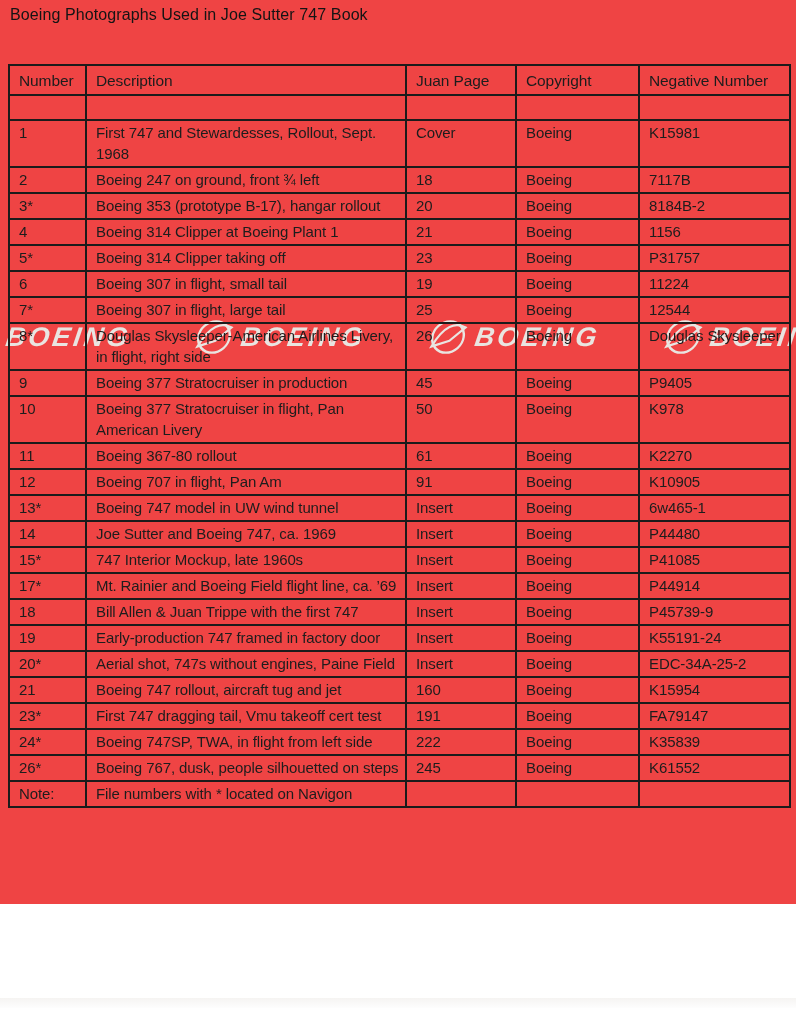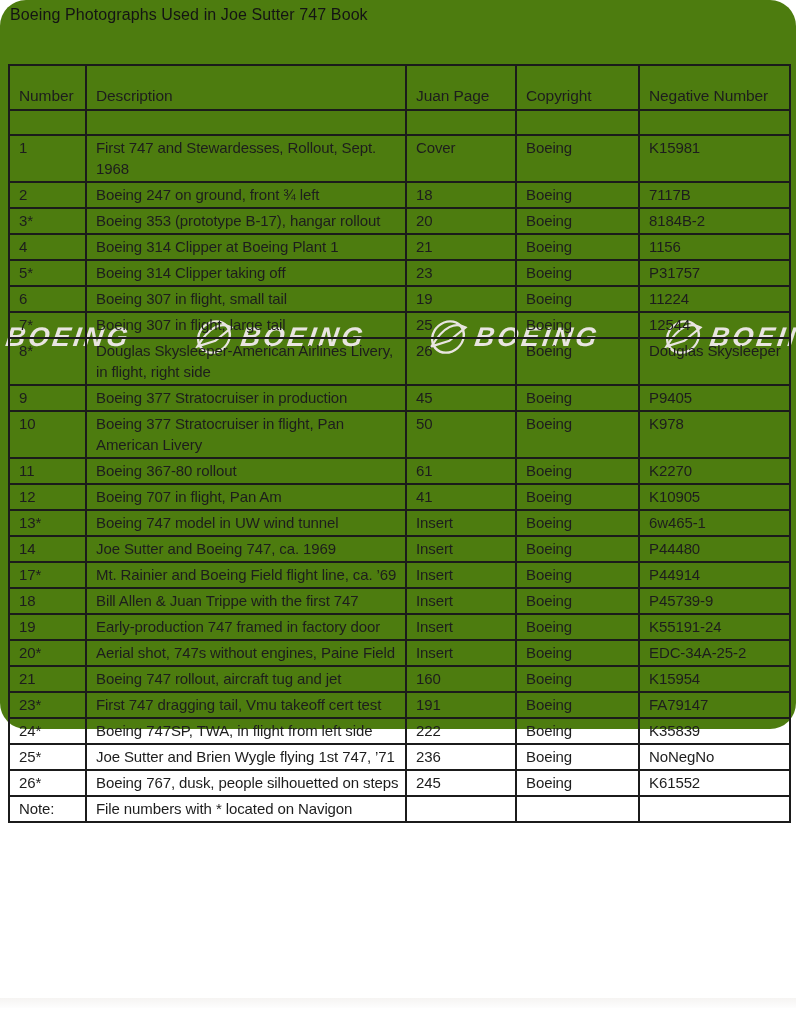--- a/index.html
+++ b/index.html
@@ -10,23 +10,22 @@
   body {
     width: 796px;
     height: 1024px;
     font-family: "Liberation Sans", "DejaVu Sans", sans-serif;
     color: #1d1d1d;
     overflow: hidden;
   }
   .page {
     position: relative;
     width: 796px;
-    height: 729px;
-    background: #4d7c0f;
-    border-radius: 26px;
+    height: 904px;
+    background: #ef4444;
   }
   .page-title {
     position: absolute;
     top: 6px;
     left: 10px;
     font-size: 16px;
     font-weight: 400;
     color: #141414;
     letter-spacing: 0.1px;
     margin: 0;
@@ -93,21 +92,21 @@
     vertical-align: top;
     padding: 1px 4px 2px 9px;
     line-height: 21px;
     font-weight: 400;
     color: #1d1d1d;
     letter-spacing: -0.1px;
     background: transparent;
     word-wrap: break-word;
   }
   .photo-table th {
-    padding-top: 19px;
+    padding-top: 4px;
     padding-bottom: 3px;
     font-size: 15.5px;
   }
   .photo-table tr.blank-row td {
     height: 20px;
   }
   .photo-table td {
     min-height: 20px;
   }
 </style>
@@ -247,37 +246,44 @@
         <tr>
           <td>11</td>
           <td>Boeing 367-80 rollout</td>
           <td>61</td>
           <td>Boeing</td>
           <td>K2270</td>
         </tr>
         <tr>
           <td>12</td>
           <td>Boeing 707 in flight, Pan Am</td>
-          <td>41</td>
+          <td>91</td>
           <td>Boeing</td>
           <td>K10905</td>
         </tr>
         <tr>
           <td>13*</td>
           <td>Boeing 747 model in UW wind tunnel</td>
           <td>Insert</td>
           <td>Boeing</td>
           <td>6w465-1</td>
         </tr>
         <tr>
           <td>14</td>
           <td>Joe Sutter and Boeing 747, ca. 1969</td>
           <td>Insert</td>
           <td>Boeing</td>
           <td>P44480</td>
+        </tr>
+        <tr>
+          <td>15*</td>
+          <td>747 Interior Mockup, late 1960s</td>
+          <td>Insert</td>
+          <td>Boeing</td>
+          <td>P41085</td>
         </tr>
         <tr>
           <td>17*</td>
           <td>Mt. Rainier and Boeing Field flight line, ca. ’69</td>
           <td>Insert</td>
           <td>Boeing</td>
           <td>P44914</td>
         </tr>
         <tr>
           <td>18</td>
@@ -315,27 +321,20 @@
           <td>FA79147</td>
         </tr>
         <tr>
           <td>24*</td>
           <td>Boeing 747SP, TWA, in flight from left side</td>
           <td>222</td>
           <td>Boeing</td>
           <td>K35839</td>
         </tr>
         <tr>
-          <td>25*</td>
-          <td>Joe Sutter and Brien Wygle flying 1st 747, ’71</td>
-          <td>236</td>
-          <td>Boeing</td>
-          <td>NoNegNo</td>
-        </tr>
-        <tr>
           <td>26*</td>
           <td>Boeing 767, dusk, people silhouetted on steps</td>
           <td>245</td>
           <td>Boeing</td>
           <td>K61552</td>
         </tr>
         <tr>
           <td>Note:</td>
           <td>File numbers with * located on Navigon</td>
           <td></td>

